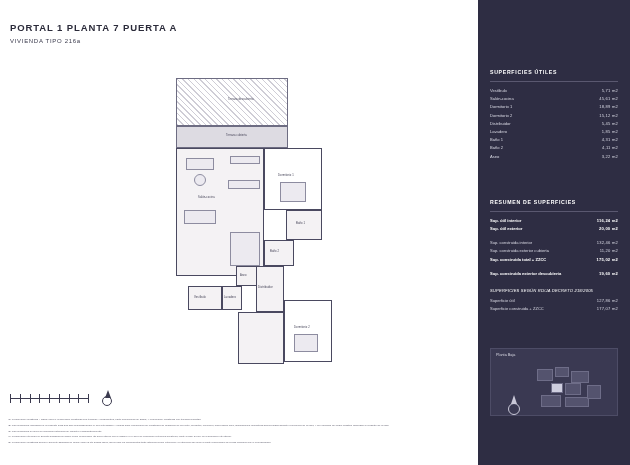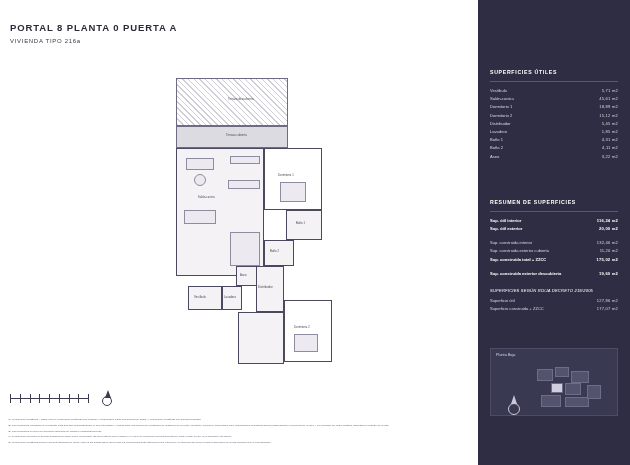--- a/index.html
+++ b/index.html
@@ -204,21 +204,21 @@
     width: 462px;
     font-size: 2.5px;
     line-height: 4.6px;
     color: #5d5c6c;
   }
   .footnotes p { margin: 0 0 1.2px 0; }
 </style>
 </head>
 <body>
 
-<div class="title">PORTAL 8  PLANTA 0 PUERTA A</div>
+<div class="title">PORTAL 1  PLANTA 7 PUERTA A</div>
 <div class="subtitle">VIVIENDA TIPO 216a</div>
 
 <div class="plan">
 
   <div class="hatch" style="left:8px; top:8px; width:112px; height:48px;"></div>
   <div class="rlabel" style="left:60px; top:28px;">Terraza descubierta</div>
 
   <div class="room terr" style="left:8px; top:56px; width:112px; height:22px;"></div>
   <div class="rlabel" style="left:58px; top:64px;">Terraza cubierta</div>
 

